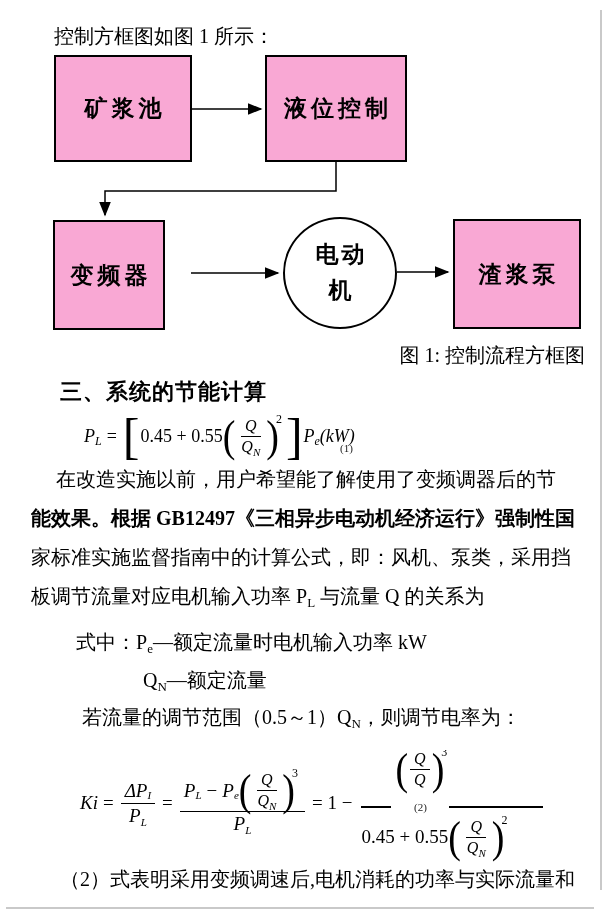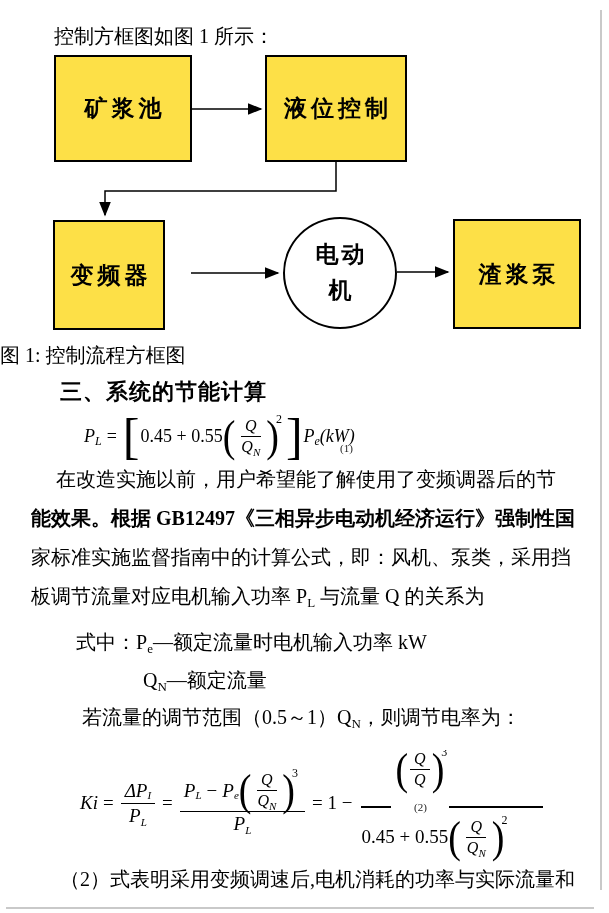--- a/index.html
+++ b/index.html
@@ -7,37 +7,37 @@
   .page {
     position: relative; width: 609px; height: 913px; margin: 0 auto;
     background: #ffffff; color: #000; overflow: hidden;
     font-family: "Liberation Serif", "DejaVu Serif", serif;
   }
   
   .intro { position: absolute; left: 54px; top: 23px; font-size: 20px; white-space: nowrap; }
 
   
   .dbox {
-    position: absolute; border: 2px solid #000; background: #fde047;
+    position: absolute; border: 2px solid #000; background: #f9a8d4;
     display: flex; align-items: center; justify-content: center;
     font-size: 23px; font-weight: bold; letter-spacing: 4px; padding-left: 4px;
   }
   .box-pool   { left: 54px;  top: 55px;  width: 138px; height: 107px; }
   .box-level  { left: 265px; top: 55px;  width: 142px; height: 107px; }
   .box-inv    { left: 53px;  top: 220px; width: 112px; height: 110px; }
   .box-pump   { left: 453px; top: 219px; width: 128px; height: 110px; }
   .motor {
     position: absolute; left: 283px; top: 217px; width: 114px; height: 112px;
     border: 2px solid #000; border-radius: 50%; background: #fff;
     display: flex; flex-direction: column; align-items: center; justify-content: center;
     font-size: 23px; font-weight: bold; letter-spacing: 3px; line-height: 1.55; padding-left: 3px;
   }
   .flow-svg { position: absolute; left: 0; top: 0; width: 609px; height: 360px; pointer-events: none; }
 
-  .caption { position: absolute; left: 0; top: 342px; width: 585px; text-align: left; font-size: 20px; }
+  .caption { position: absolute; left: 0; top: 342px; width: 585px; text-align: right; font-size: 20px; }
 
   
   .heading { position: absolute; left: 60px; top: 377px; font-size: 22px; font-weight: bold; letter-spacing: 1px; white-space: nowrap; }
 
   
   .mi { font-style: italic; }
   .mn, .op { font-style: normal; }
   .op { margin: 0 5px; }
   .sb  { font-size: 12px; font-style: italic; position: relative; top: 5px; }
   .sb2 { font-size: 11px; font-style: italic; position: relative; top: 4px; }

